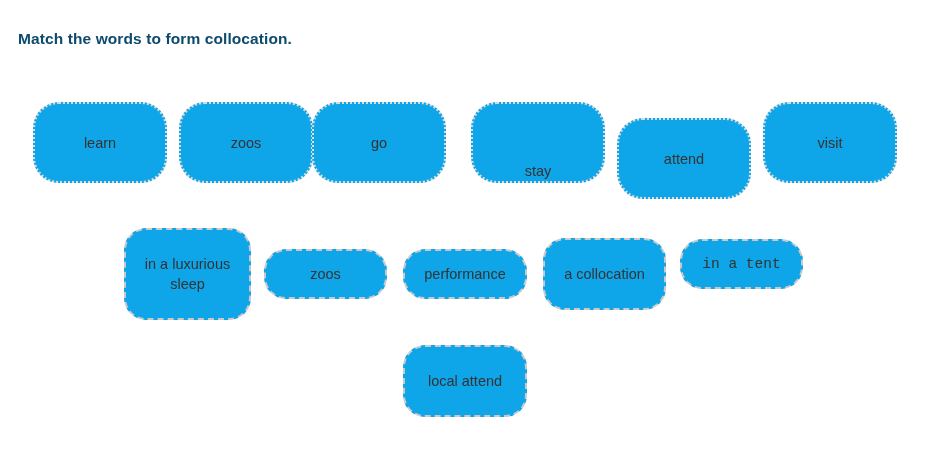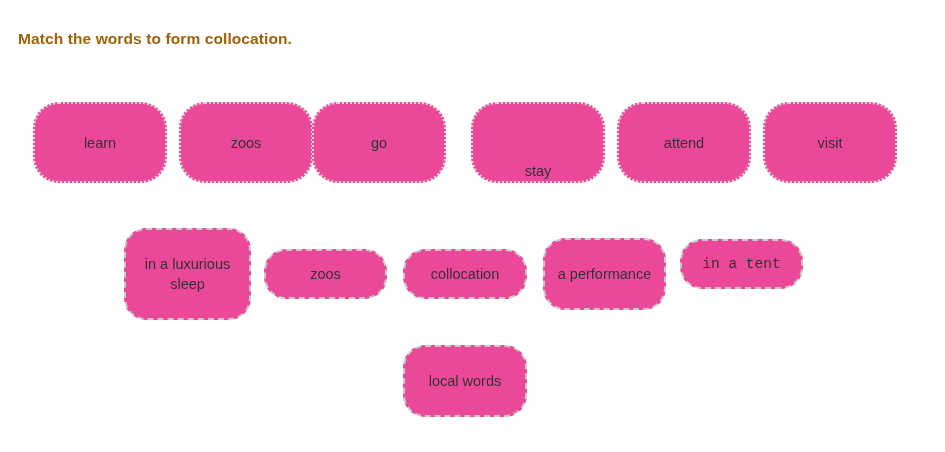--- a/index.html
+++ b/index.html
@@ -23,34 +23,34 @@
     height: 452px;
   }
 
   
   .page-title {
     position: absolute;
     left: 18px;
     top: 30px;
     font-size: 15.5px;
     font-weight: bold;
-    color: #a16207;
+    color: #0c4a6e;
     letter-spacing: 0.1px;
     white-space: nowrap;
   }
 
   
   .tile {
     position: absolute;
     box-sizing: border-box;
     display: flex;
     align-items: center;
     justify-content: center;
     text-align: center;
-    background: #ec4899;
+    background: #0ea5e9;
     font-size: 14.5px;
     line-height: 20px;
     color: #333333;
     cursor: pointer;
     user-select: none;
   }
 
   
   .tile--prompt {
     border: 2px dotted #dcdcdc;
@@ -89,41 +89,41 @@
       </div>
       <div class="tile tile--prompt" style="left: 179px; top: 102px; width: 134px; height: 81px;">
         <span class="tile-label">zoos</span>
       </div>
       <div class="tile tile--prompt" style="left: 312px; top: 102px; width: 134px; height: 81px;">
         <span class="tile-label">go</span>
       </div>
       <div class="tile tile--prompt" style="left: 471px; top: 102px; width: 134px; height: 81px; align-items: flex-end;">
         <span class="tile-label">stay</span>
       </div>
-      <div class="tile tile--prompt" style="left: 617px; top: 102px; width: 134px; height: 81px;">
+      <div class="tile tile--prompt" style="left: 617px; top: 118px; width: 134px; height: 81px;">
         <span class="tile-label">attend</span>
       </div>
       <div class="tile tile--prompt" style="left: 763px; top: 102px; width: 134px; height: 81px;">
         <span class="tile-label">visit</span>
       </div>
     </div>
   <div id="answer-row">
       <div class="tile tile--answer" style="left: 124px; top: 228px; width: 127px; height: 92px;">
         <span class="tile-label">in a luxurious sleep</span>
       </div>
       <div class="tile tile--answer" style="left: 264px; top: 249px; width: 123px; height: 50px;">
         <span class="tile-label">zoos</span>
       </div>
       <div class="tile tile--answer" style="left: 403px; top: 249px; width: 124px; height: 50px;">
-        <span class="tile-label">collocation</span>
+        <span class="tile-label">performance</span>
       </div>
       <div class="tile tile--answer tile--overflow" style="left: 543px; top: 238px; width: 123px; height: 72px;">
-        <span class="tile-label">a performance</span>
+        <span class="tile-label">a collocation</span>
       </div>
       <div class="tile tile--answer" style="left: 680px; top: 239px; width: 123px; height: 50px; font-family: Liberation Mono, monospace;">
         <span class="tile-label">in a tent</span>
       </div>
       <div class="tile tile--answer" style="left: 403px; top: 345px; width: 124px; height: 72px;">
-        <span class="tile-label">local words</span>
+        <span class="tile-label">local attend</span>
       </div>
     </div>
 
 </div>
 
 </body></html>

